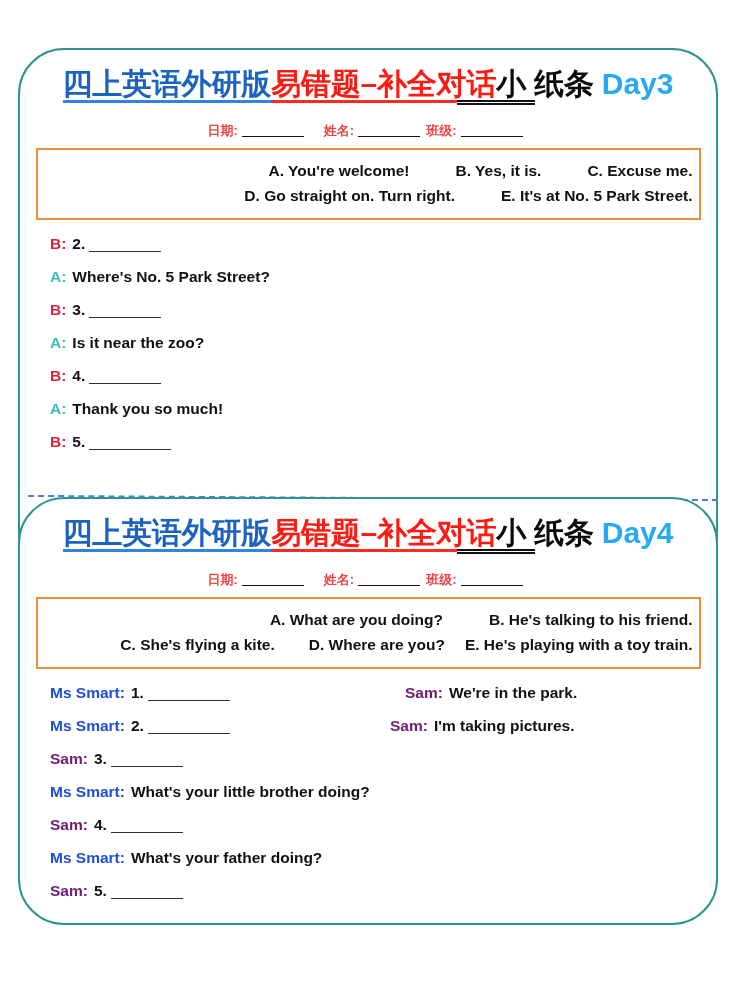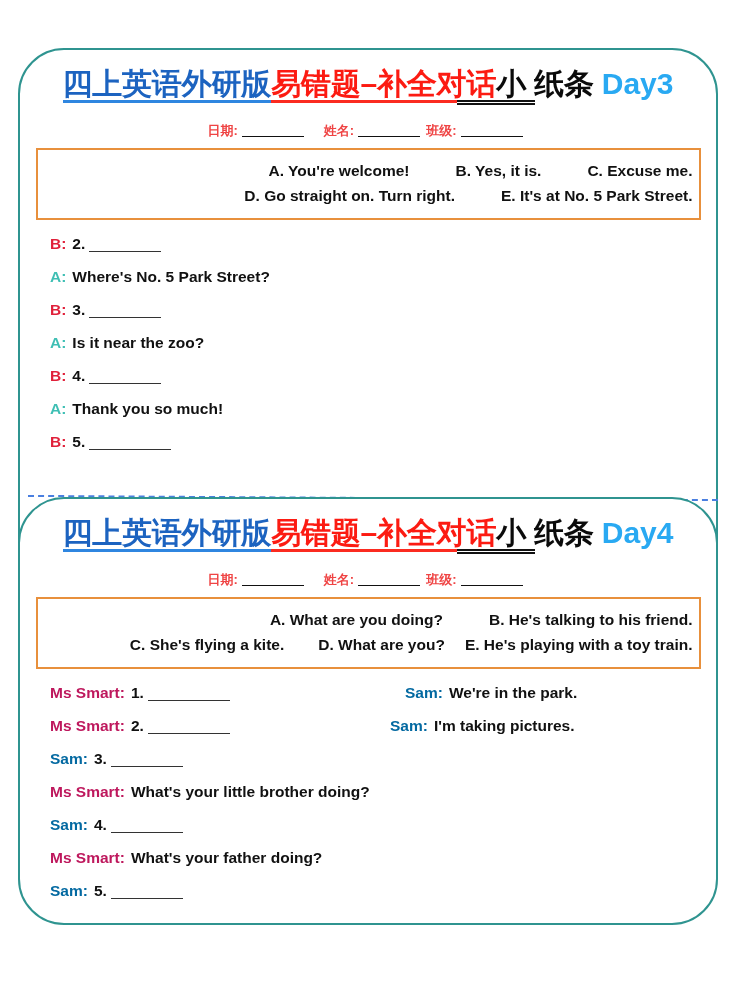--- a/index.html
+++ b/index.html
@@ -128,22 +128,22 @@
     line-height: 33px;
     white-space: nowrap;
     font-size: 15.5px;
   }
   .spk {
     font-weight: bold;
     margin-right: 6px;
   }
   .spk--a  { color: #3fbfb4; }
   .spk--b  { color: #e0203a; }
-  .spk--ms { color: #be185d; }
-  .spk--sam{ color: #0369a1; }
+  .spk--ms { color: #1d4ed8; }
+  .spk--sam{ color: #701a75; }
   .utt {
     color: #111;
     font-weight: bold;
   }
   .num { color: #111; font-weight: bold; }
   .blank {
     display: inline-block;
     border-bottom: 1.6px solid #333;
     height: 14px;
     vertical-align: -3px;
@@ -228,21 +228,21 @@
 
     <div class="meta-row">
       <span class="meta-item"><span class="meta-label">日期:</span><span class="meta-blank"></span></span><span class="meta-gap"></span><span class="meta-item"><span class="meta-label">姓名:</span><span class="meta-blank"></span></span><span class="meta-item"><span class="meta-label">班级:</span><span class="meta-blank"></span></span>
     </div>
 
     <div class="options-box">
       <div class="opt-line">
         <span>A. What are you doing?</span><span class="opt-sp-l"></span><span>B. He's talking to his friend.</span>
       </div>
       <div class="opt-line">
-        <span>C. She's flying a kite.</span><span class="opt-sp-m"></span><span>D. What are you?</span><span class="opt-sp-s"></span><span>E. He's playing with a toy train.</span>
+        <span>C. She's flying a kite.</span><span class="opt-sp-m"></span><span>D. Where are you?</span><span class="opt-sp-s"></span><span>E. He's playing with a toy train.</span>
       </div>
     </div>
 
     <div class="dialogue">
       <div class="d-line"><span class="spk spk--ms">Ms Smart:</span><span class="num">1.</span><span class="blank blank--lg"></span><span class="right-col"><span class="spk spk--sam">Sam:</span><span class="utt">We're in the park.</span></span></div>
       <div class="d-line"><span class="spk spk--ms">Ms Smart:</span><span class="num">2.</span><span class="blank blank--lg"></span><span class="right-col" style="left:340px"><span class="spk spk--sam">Sam:</span><span class="utt">I'm taking pictures.</span></span></div>
       <div class="d-line"><span class="spk spk--sam">Sam:</span><span class="num">3.</span><span class="blank blank--md"></span></div>
       <div class="d-line"><span class="spk spk--ms">Ms Smart:</span><span class="utt">What's your little brother doing?</span></div>
       <div class="d-line"><span class="spk spk--sam">Sam:</span><span class="num">4.</span><span class="blank blank--md"></span></div>
       <div class="d-line"><span class="spk spk--ms">Ms Smart:</span><span class="utt">What's your father doing?</span></div>

